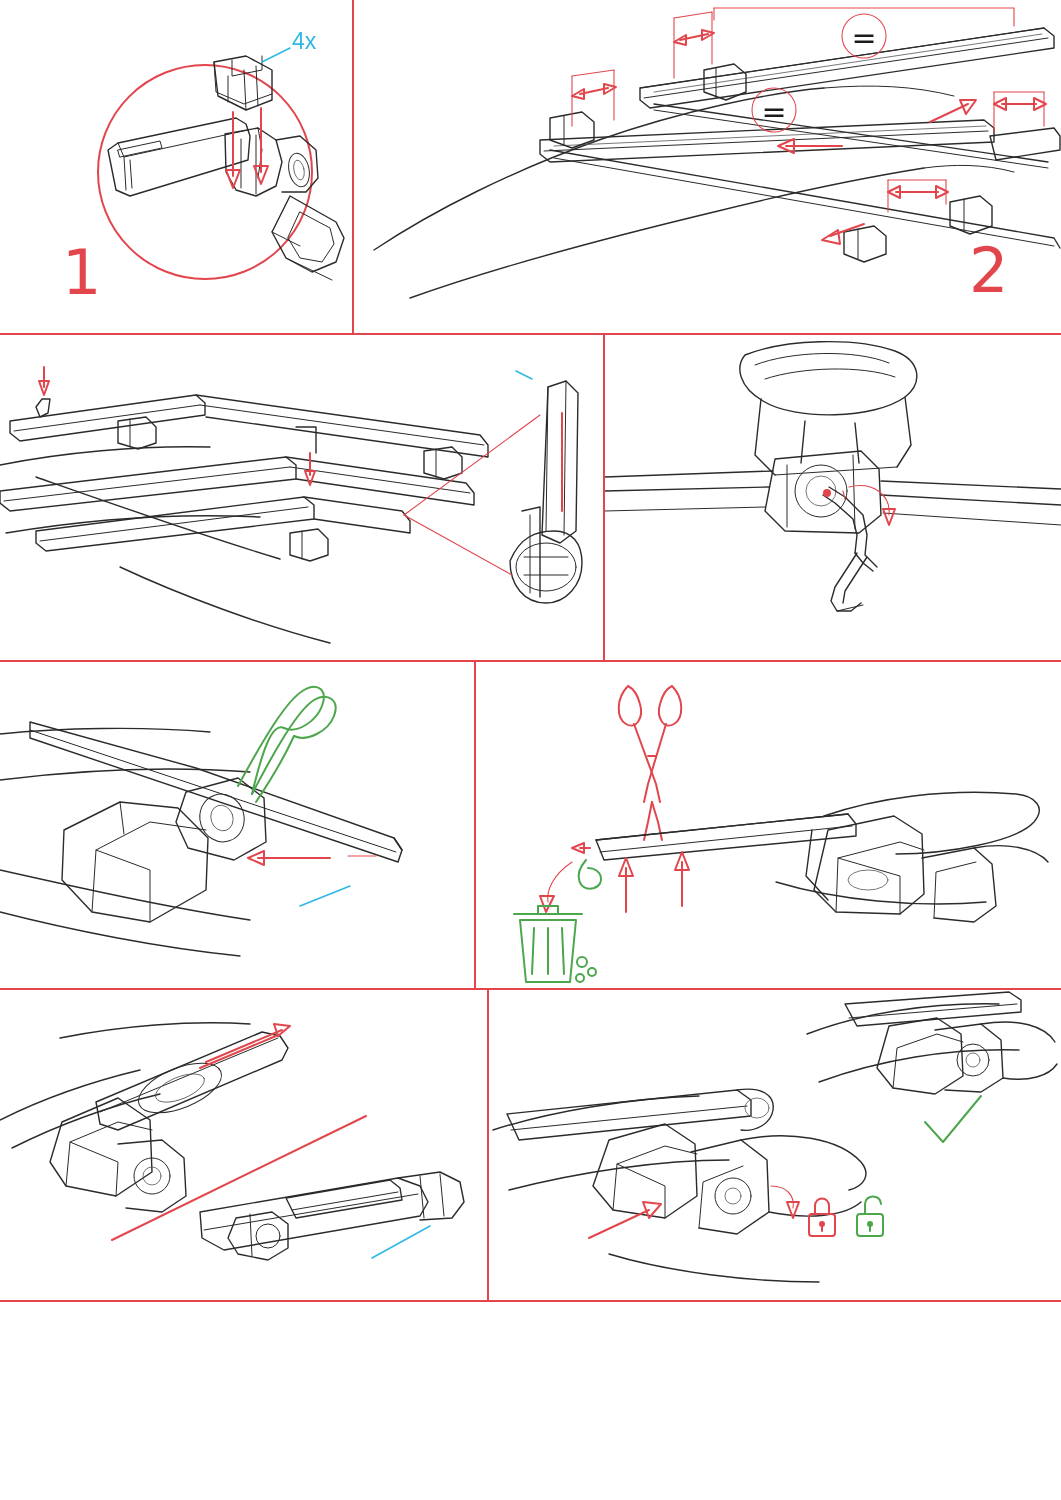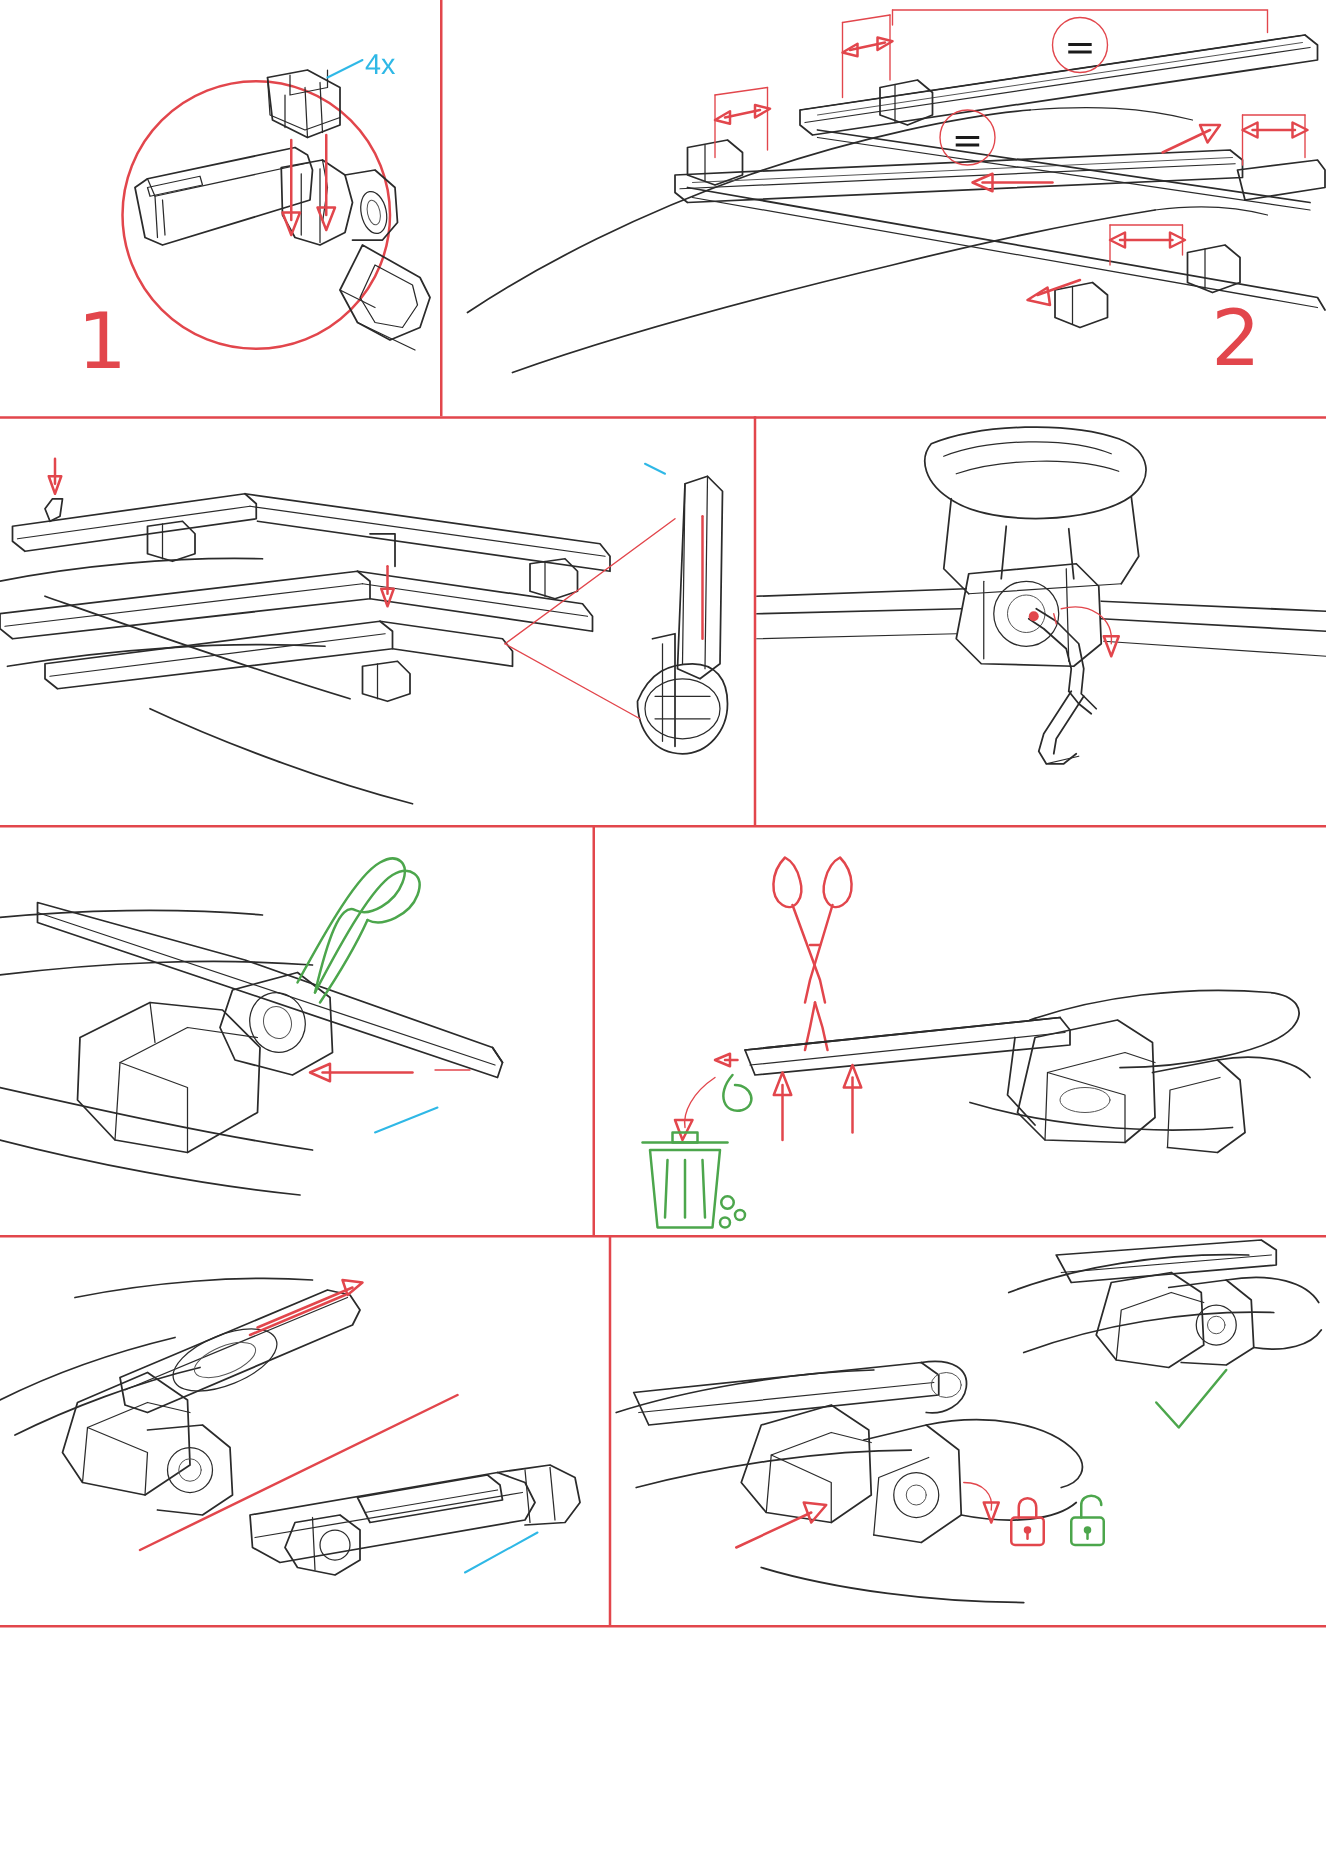--- a/index.html
+++ b/index.html
@@ -123,21 +123,21 @@
       <path class="ln thin" d="M256 66 L258 106"></path>
       <path class="ln thin" d="M232 60 L232 76 L262 70 L262 56"></path>
 
       <path class="red" d="M233 112 L233 176"></path>
       <path class="red" fill="#e2464c" d="M233 188 L226 170 L240 170 Z"></path>
       <path class="red" d="M261 108 L261 172"></path>
       <path class="red" fill="#e2464c" d="M261 184 L254 166 L268 166 Z"></path>
 
       <path class="blue" d="M262 62 L290 48"></path>
     </svg>
-    <div class="callout" style="left:292px;top:38px;">4x</div>
+    <div class="callout" style="left:292px;top:28px;">4x</div>
     <div class="step-num" style="left:62px;top:242px;">1</div>
   </div>
 
   <div class="panel" style="left:354px;top:0;width:707px;height:333px;">
     <svg width="707" height="333" viewBox="0 0 707 333">
 
       <path class="ln" d="M20 250 C 80 210 160 170 245 140 C 330 110 420 92 470 88"></path>
       <path class="ln" d="M56 298 C 140 268 260 236 360 212 C 440 192 520 176 570 168"></path>
       <path class="ln thin" d="M470 88 C 520 84 560 86 600 96"></path>
       <path class="ln thin" d="M570 168 C 600 164 630 164 660 172"></path>

